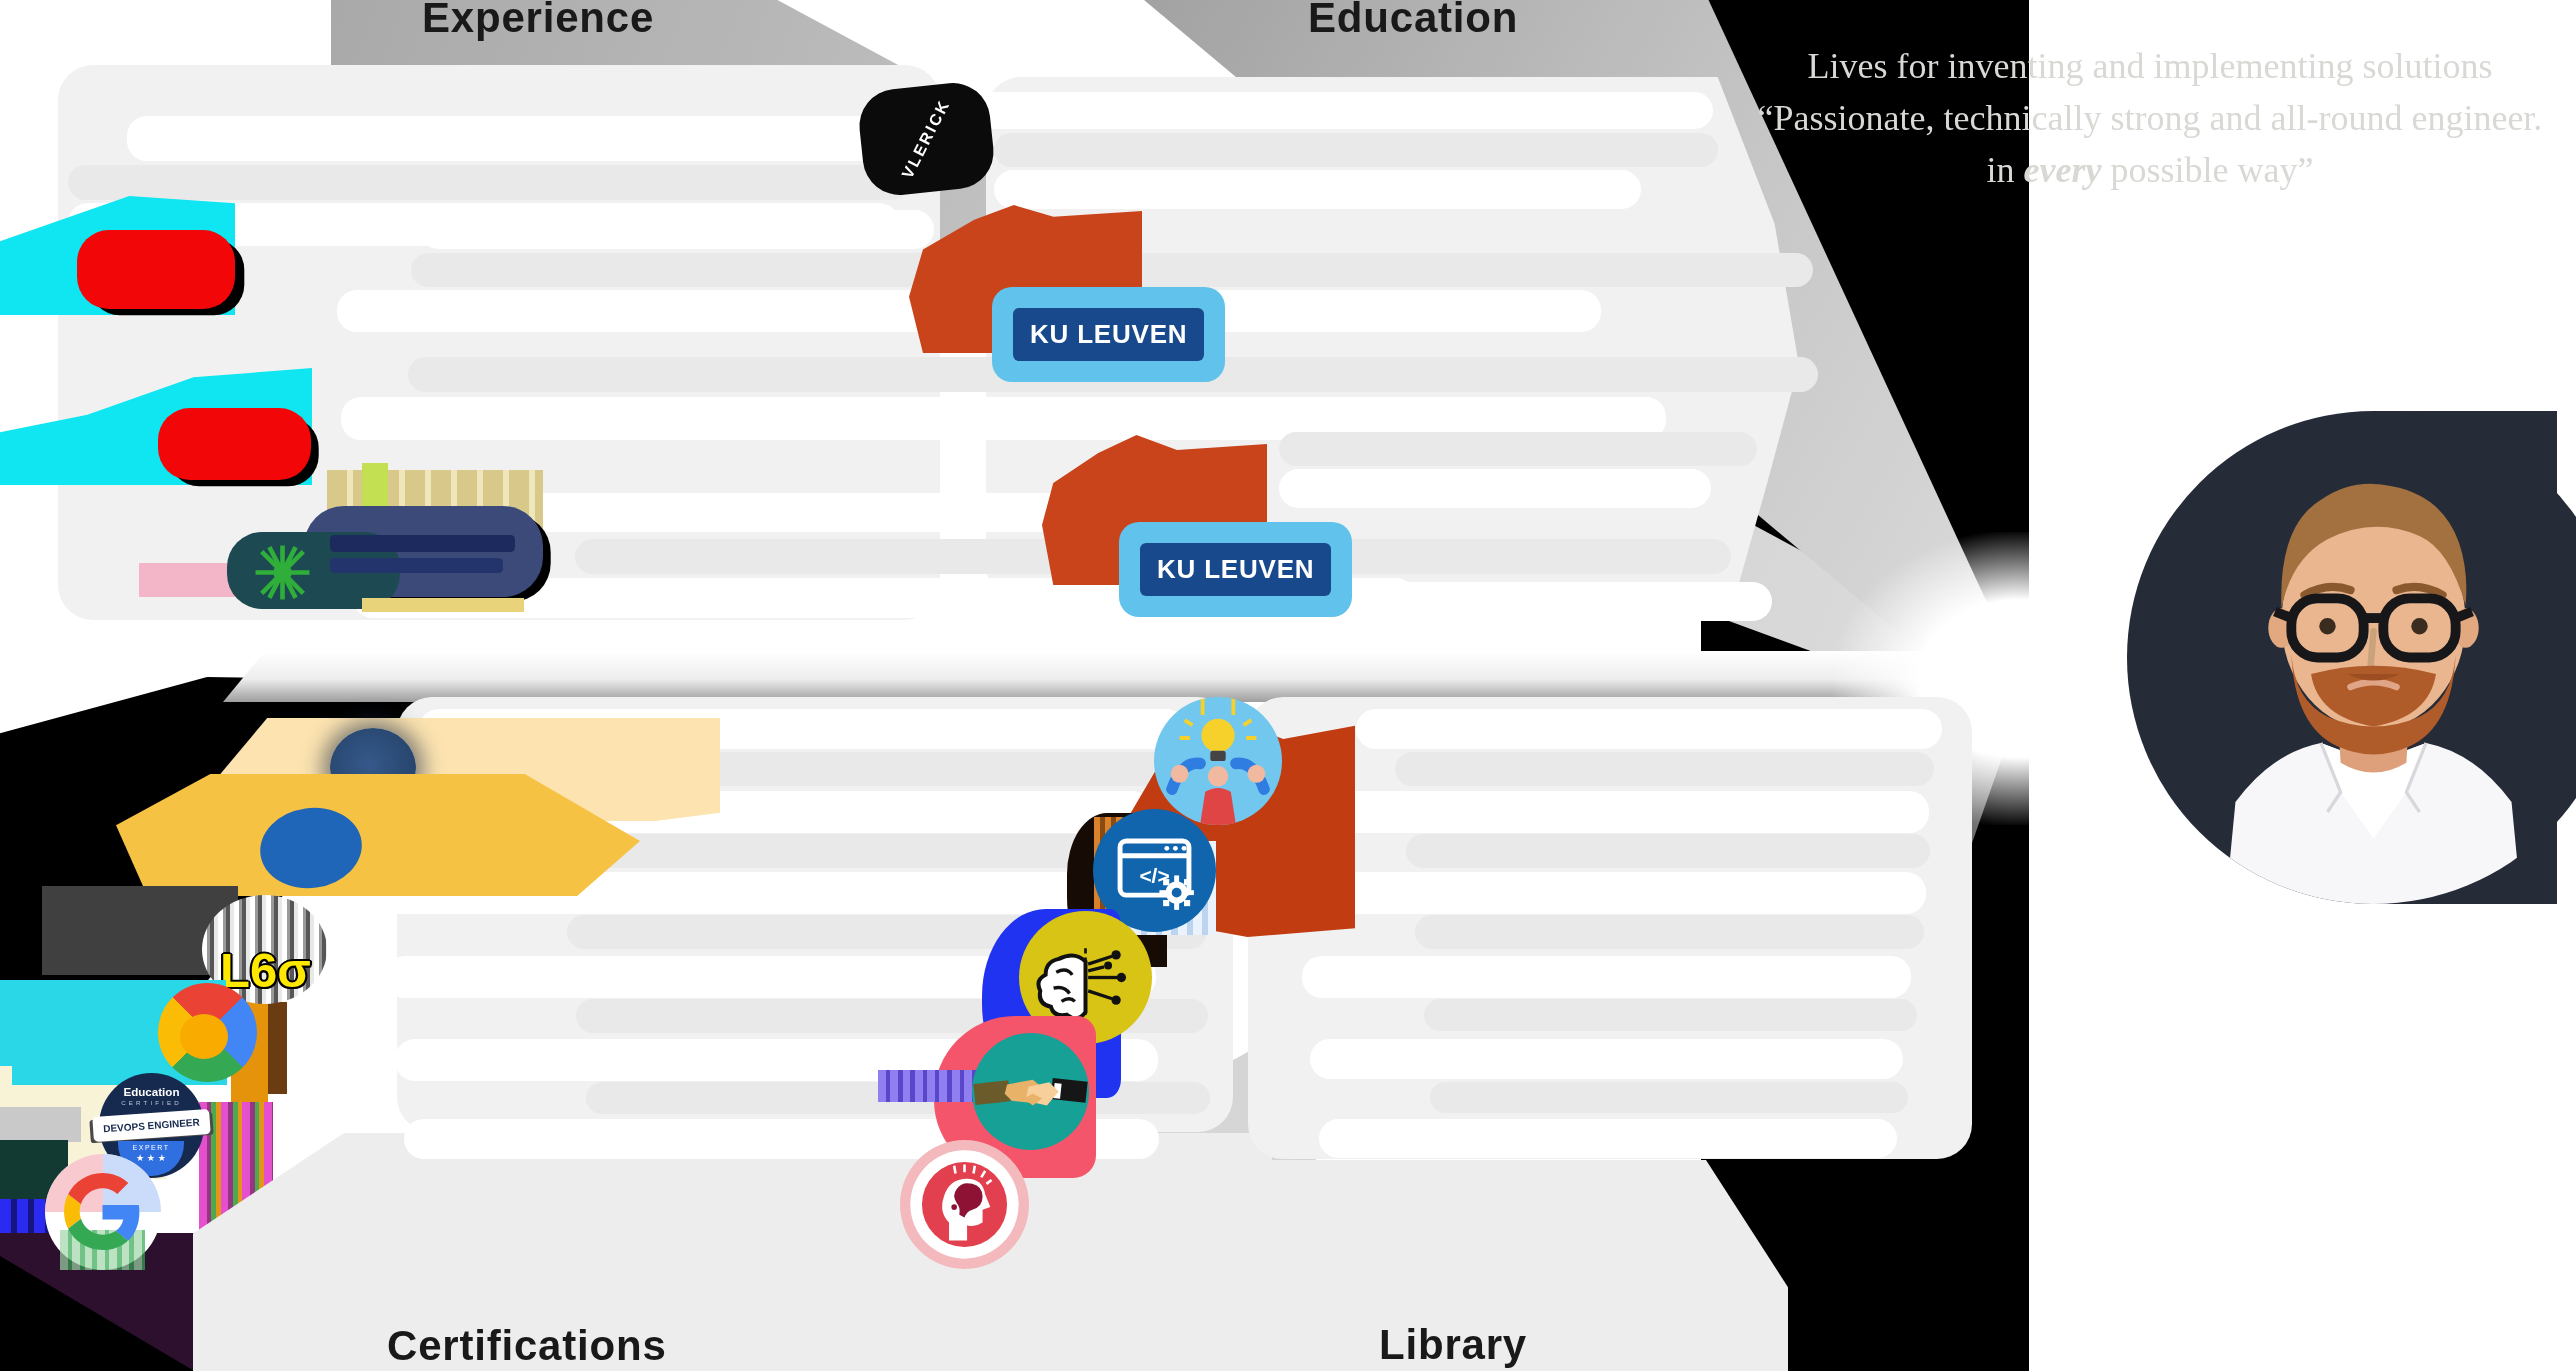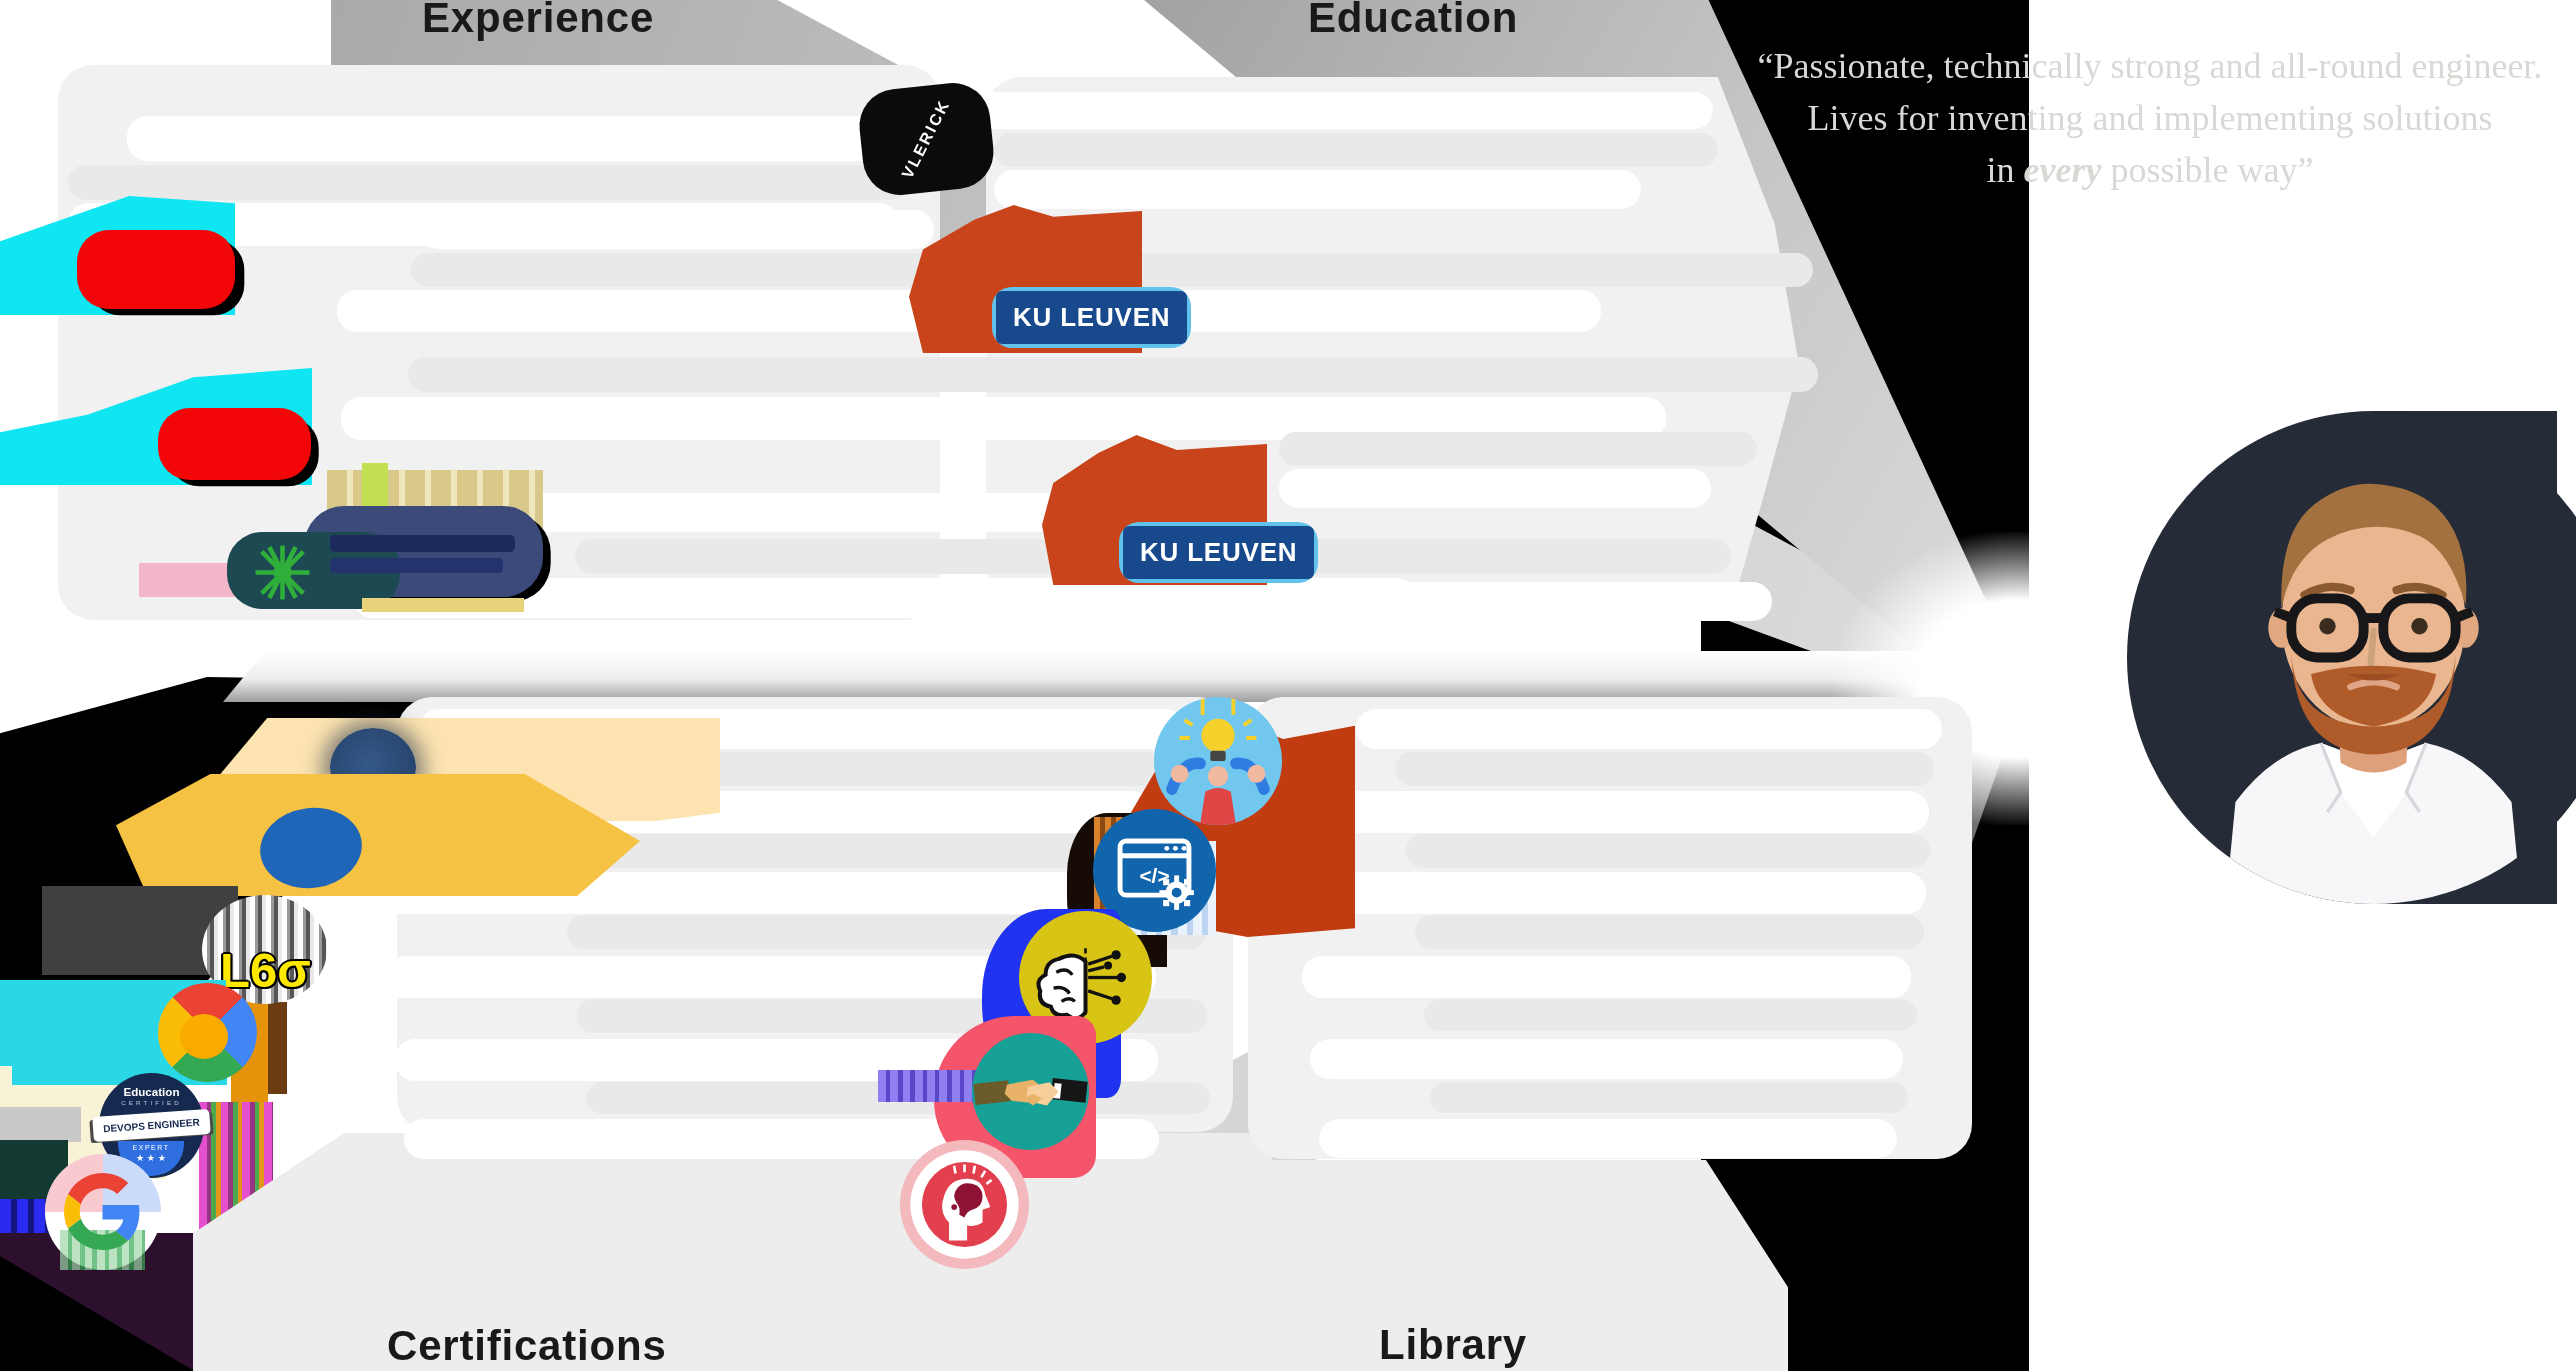--- a/index.html
+++ b/index.html
@@ -10,21 +10,21 @@
   .bar{position:absolute;border-radius:20px;}
   .bar-w{background:#ffffff;}
   .bar-g{background:#e9e9e9;}
   .panel{position:absolute;background:#f1f1f1;border-radius:35px;}
   .heading{position:absolute;color:#191919;font-weight:700;font-size:42px;letter-spacing:0.8px;
            font-family:"Liberation Sans",sans-serif;white-space:nowrap;}
   .quote{position:absolute;left:1726px;top:40px;width:848px;text-align:center;
          font-family:"Liberation Serif",serif;color:#d8d8d4;font-size:36px;line-height:1.45;}
   .quote .em{font-style:italic;font-weight:700;}
   .circle{position:absolute;border-radius:50%;}
-  .kul{position:absolute;background:#61c3ec;border-radius:20px;padding:4px;}
+  .kul{position:absolute;background:#61c3ec;border-radius:20px;padding:21px;}
   .kul-inner{background:#17498c;border-radius:6.2px;color:#fff;font-weight:700;font-size:26px;
              letter-spacing:0.8px;padding:10.8px 17px;white-space:nowrap;font-family:"Liberation Sans",sans-serif;}
   .l6s-text{position:absolute;color:#ffe800;font-weight:700;font-size:49px;
             text-shadow:2.3px 0 #000,-2.3px 0 #000,0 2.3px #000,0 -2.3px #000,1.5px 1.5px #000,-1.5px -1.5px #000,1.5px -1.5px #000,-1.5px 1.5px #000;}
   .ms-txt{color:#fff;text-align:center;font-family:"Liberation Sans",sans-serif;}
   svg{display:block;}
 </style>
 </head>
 <body>
 
@@ -364,21 +364,21 @@
       <path d="M150,134 L148,158 q2,4 8,3" stroke="#caa27c" stroke-width="4" fill="none" stroke-linecap="round"></path>
 
       <path d="M100,148 Q102,192 128,204 Q150,214 172,204 Q198,192 200,148 Q198,176 178,186 Q150,198 122,186 Q102,176 100,148Z" fill="#b05c2a"></path>
       <path d="M112,160 Q150,150 188,160 Q184,186 150,192 Q116,186 112,160Z" fill="#b05c2a"></path>
       <path d="M136,168 q14,-6 28,0" stroke="#e0a487" stroke-width="4" fill="none" stroke-linecap="round"></path>
       <path d="M134,160 q16,8 32,0" fill="#9c4e22"></path>
     </svg>
   </div>
 
   <div class="quote">
+    <div>Lives for inventing and implementing solutions</div>
     <div>“Passionate, technically strong and all-round engineer.</div>
-    <div>Lives for inventing and implementing solutions</div>
     <div>
       <span>in </span><span class="em">every</span><span> possible way”</span>
     </div>
   </div>
 
 </div>
 
 
 </body></html>

